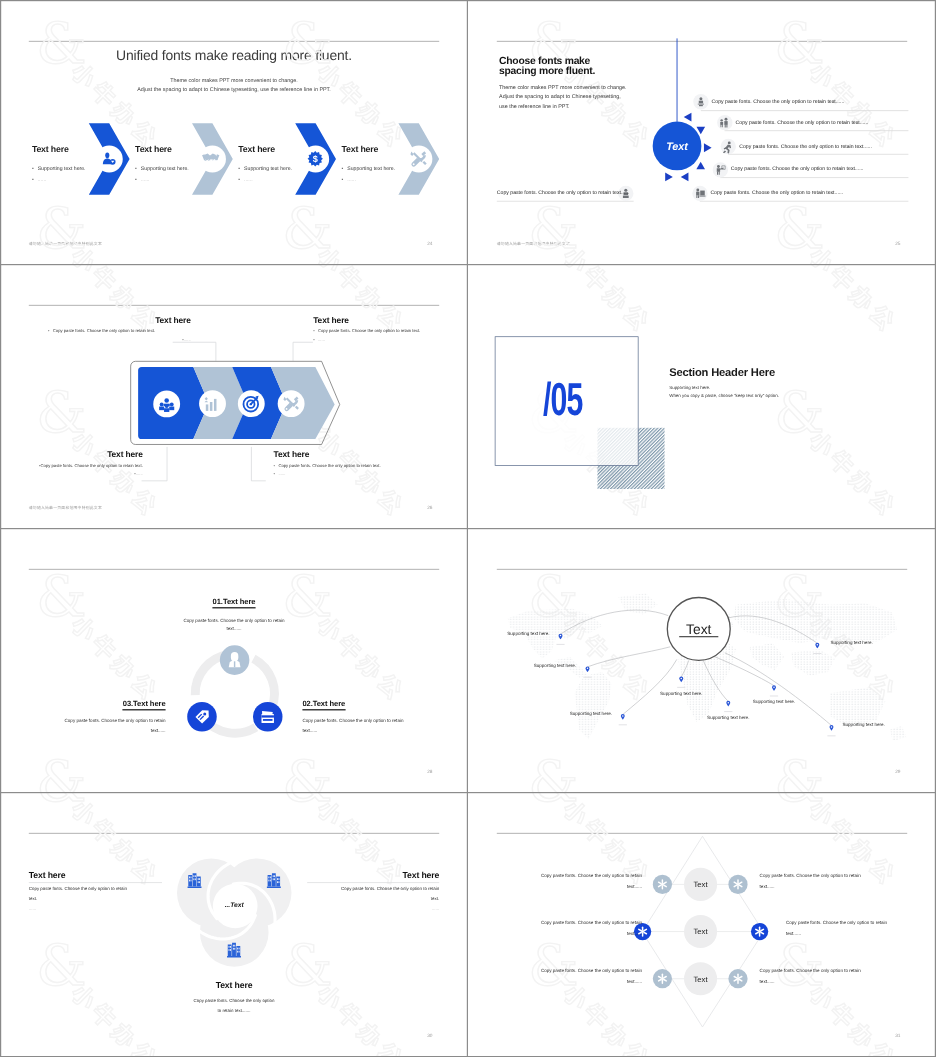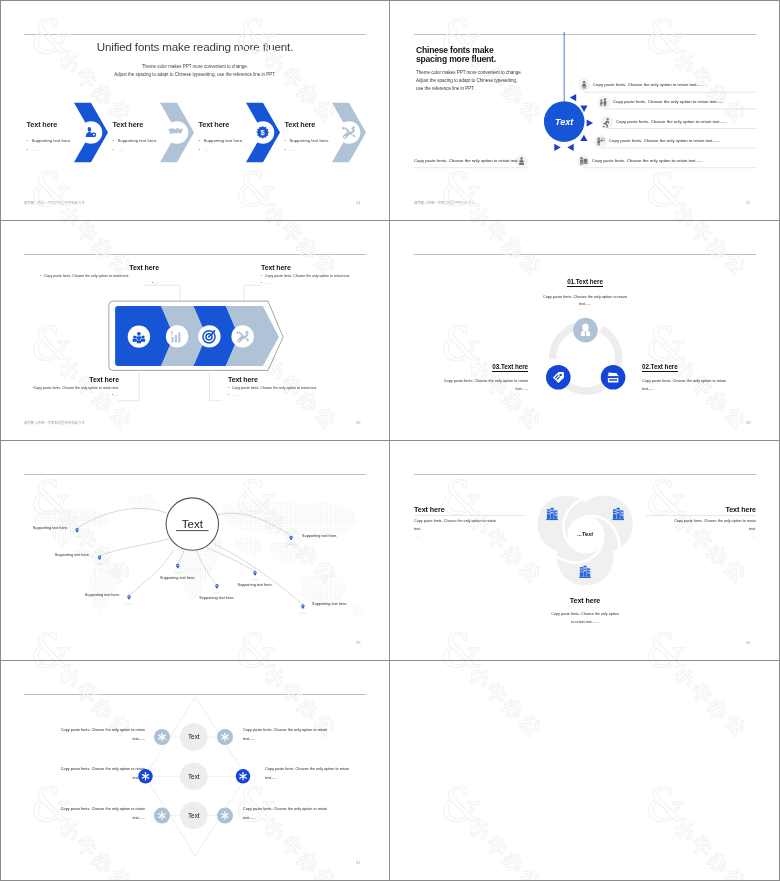--- a/index.html
+++ b/index.html
@@ -227,21 +227,21 @@
     <div class="s1h">Text here</div>
     <div class="s1b"><span class="bd">•</span><span>Supporting text here.</span></div>
     <div class="s1b"><span class="bd">•</span><span class="dim">......</span></div>
   </div>
   <div class="ftr" style="left:24px;top:200px;">请勿随入简单一页面和范围中特别此文本</div>
   <div class="pg" style="left:356px;top:200px;">24</div>
 </div>
 
 <div class="slide c2 r1">
   <div class="hr" style="left:24px;top:34px;width:342px;"></div>
-  <div class="s2t">Chinese fonts make</div>
+  <div class="s2t">Choose fonts make</div>
   <div class="s2t" style="top:54.2px;">spacing more fluent.</div>
   <div class="s2s" style="top:70.3px;">Theme color makes PPT more convenient to change.</div>
   <div class="s2s" style="top:77.8px;">Adjust the spacing to adapt to Chinese typesetting,</div>
   <div class="s2s" style="top:86.2px;">use the reference line in PPT.</div>
 
   <svg class="s1svg" width="390" height="220" viewBox="0 0 390 220">
     <line x1="174.2" y1="32" x2="174.2" y2="101.5" stroke="#1f49c4" stroke-width="0.75"></line>
     <circle cx="174.2" cy="121.6" r="20.3" fill="#1555D6"></circle>
     <g fill="#1b3fc4">
       <path d="M-3.6 0 l6.4 -3.7 l0 7.4 z" transform="translate(183.4,97.6)"></path>
@@ -396,20 +396,35 @@
   </div>
   <div class="s3blk" style="left:228px;top:156px;text-align:left;">
     <div class="s3h">Text here</div>
     <div class="s3b"><span class="bd2">•</span><span>Copy paste fonts. Choose the only option to retain text.</span></div>
     <div class="s3b"><span class="bd2">•</span><span class="dim">......</span></div>
   </div>
   <div class="ftr" style="left:24px;top:200px;">请勿随入简单一页面和范围中特别此文本</div>
   <div class="pg" style="left:356px;top:200px;">26</div>
 </div>
 
+<div class="slide c2 r2">
+  <svg class="s1svg" width="390" height="220" viewBox="0 0 390 220">
+    <defs>
+      <pattern id="hatch" width="2" height="2" patternUnits="userSpaceOnUse" patternTransform="rotate(45)">
+        <rect width="1" height="2" fill="#7e98ab"></rect>
+      </pattern>
+    </defs>
+    <rect x="107.9" y="136.5" width="55.9" height="51" fill="url(#hatch)"></rect>
+    <rect x="22.6" y="60.6" width="119.2" height="107.2" fill="#ffffff" fill-opacity="0.78" stroke="#5a6d8c" stroke-width="0.6"></rect>
+    <text x="78.9" y="125.5" class="s4num" text-anchor="middle" transform="translate(78.9,0) scale(0.655,1) translate(-78.9,0)">/05</text>
+  </svg>
+  <div class="s4h">Section Header Here</div>
+  <div class="s4s" style="top:100.8px;">Supporting text here.</div>
+  <div class="s4s" style="top:108.2px;">When you copy &amp; paste, choose "keep text only" option.</div>
+</div>
 
 <div class="slide c1 r3">
   <div class="hr" style="left:24px;top:34px;width:342px;"></div>
   <svg class="s1svg" width="390" height="220" viewBox="0 0 390 220">
     <g fill="none" stroke="#ededee" stroke-width="7.4" stroke-linecap="butt">
       <path d="M211.2 108.9 A33 33 0 0 1 226.3 150.4"></path>
       <path d="M213.2 166.0 A33 33 0 0 1 169.7 158.3"></path>
       <path d="M162.7 139.2 A33 33 0 0 1 191.1 105.3"></path>
     </g>
     <g fill="#ededee">

